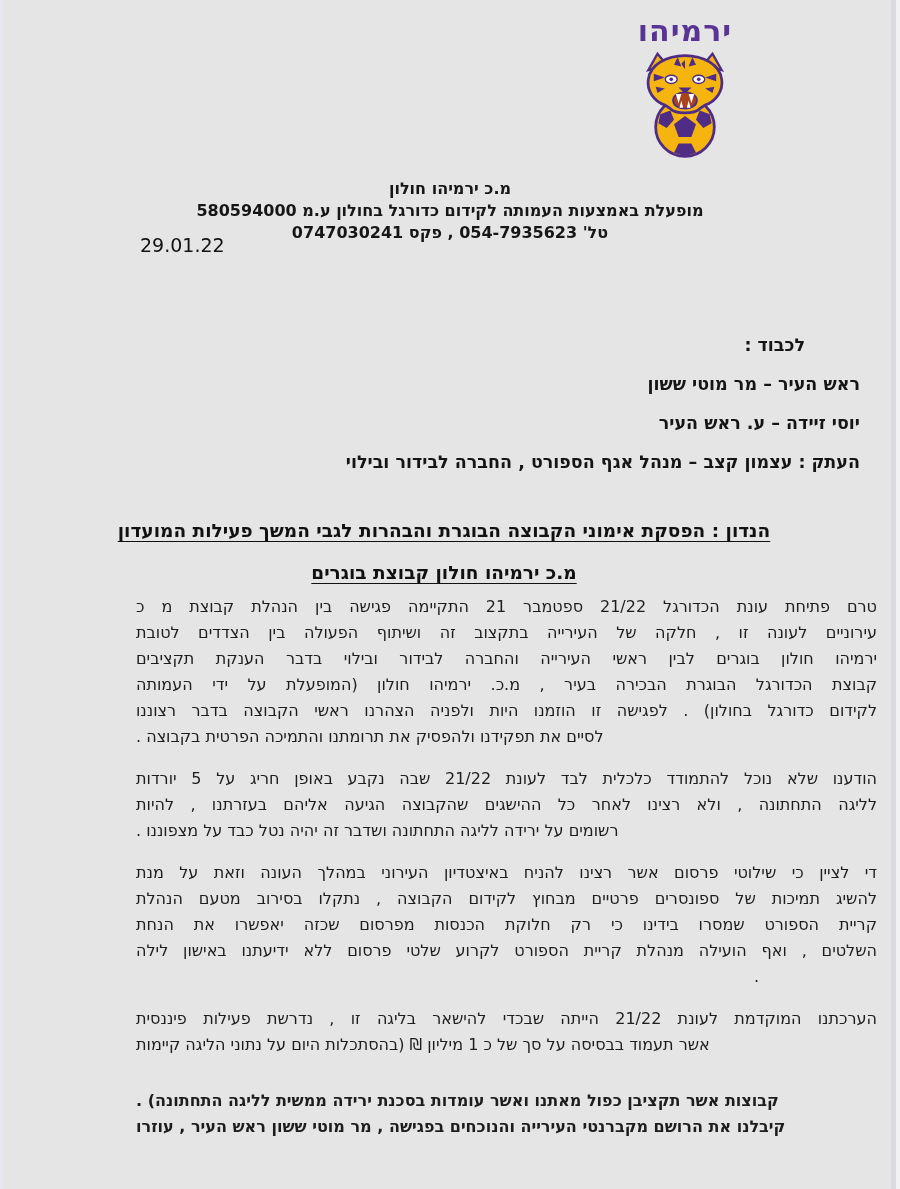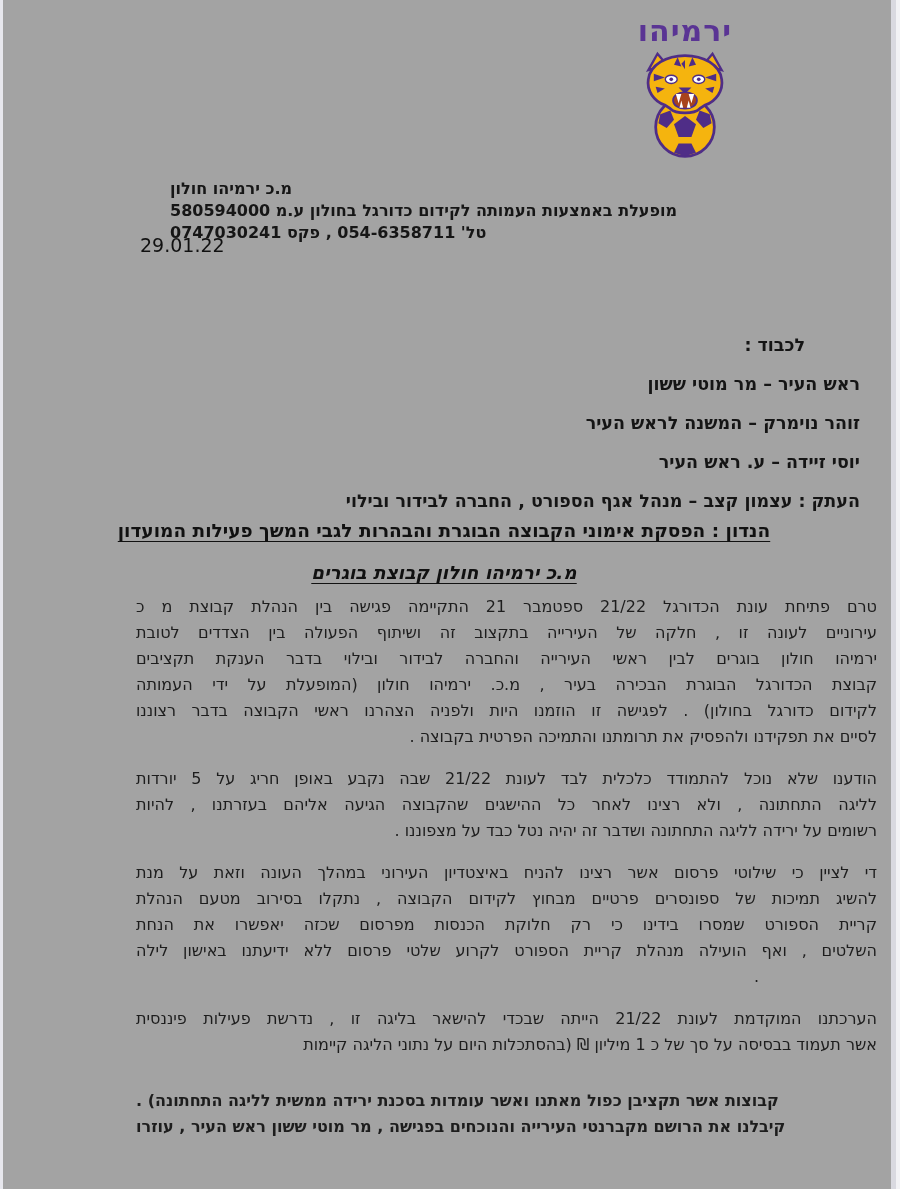--- a/index.html
+++ b/index.html
@@ -4,21 +4,21 @@
 <style>
   * { margin: 0; padding: 0; box-sizing: border-box; }
   html, body { background: #ffffff; }
   body { font-family: "DejaVu Sans", sans-serif; }
 
   .page {
     position: relative;
     width: 900px;
     height: 1189px;
     margin: 0 auto;
-    background: #a3a3a3;
+    background: #e5e5e5;
     direction: rtl;
     overflow: hidden;
     color: #1f1f1f;
   }
 
   
   .edge-left  { position: absolute; left: 0; top: 0; bottom: 0; width: 3px; background: #e7e7ed; }
   .edge-right { position: absolute; right: 4px; top: 0; bottom: 0; width: 5px; background: #d9d9e0; }
   .edge-right-outer { position: absolute; right: 0; top: 0; bottom: 0; width: 4px; background: #f2f2f5; }
 
@@ -38,21 +38,21 @@
     letter-spacing: 1px;
   }
   .logo-emblem { display: block; margin: 2px auto 0 auto; }
 
   
   .org-block {
     position: absolute;
     top: 178px;
     right: 170px;
     width: 560px;
-    text-align: left;
+    text-align: center;
     font-weight: 700;
     font-size: 16px;
     line-height: 22px;
     color: #161616;
   }
 
   .date-line {
     position: absolute;
     top: 234px;
     left: 140px;
@@ -83,37 +83,37 @@
     right: 34px;
     left: 22px;
     text-align: center;
     font-weight: 700;
     font-size: 18.5px;
     color: #111;
     text-decoration: underline;
     text-underline-offset: 4px;
   }
   .subject-1 { top: 520px; }
-  .subject-2 { top: 562px; font-style: italic; }
+  .subject-2 { top: 562px; }
 
   
   .letter-body {
     position: absolute;
     top: 594px;
     right: 23px;
     left: 112px;
     font-size: 16px;
     color: #1d1d1d;
     margin-left: 24px;
   }
   .para { margin-bottom: 16px; }
   .para-gap { margin-top: 30px; }
   .line { line-height: 26px; }
   .l-justify { text-align: justify; text-align-last: justify; }
-  .l-center  { text-align: right; }
+  .l-center  { text-align: left; }
   .l-right   { text-align: left; font-weight: bold; }
   .l-dot     { text-align: right; padding-left: 0; padding-right: 118px; }
 </style>
 </head>
 <body>
 
 <div class="page">
 
   <div class="edge-left"></div>
   <div class="edge-right-outer"></div>
@@ -152,29 +152,28 @@
         <polygon points="70,48 64,48 67,58" fill="#ffffff"></polygon>
         <polygon points="54,63 58,63 56,55" fill="#ffffff"></polygon>
         <polygon points="66,63 62,63 64,55" fill="#ffffff"></polygon>
       </g>
     </svg>
   </div>
 
   <div class="org-block">
     <div>מ.כ ירמיהו חולון</div>
     <div>מופעלת באמצעות העמותה לקידום כדורגל בחולון ע.מ 580594000</div>
-    <div>טל' 054-6358711 , פקס 0747030241</div>
+    <div>טל' 054-7935623 , פקס 0747030241</div>
   </div>
 
   <div class="date-line">29.01.22</div>
 
   <div class="addressee-block">
       <div class="addr-line addr-indent">לכבוד :</div>
       <div class="addr-line">ראש העיר – מר מוטי ששון</div>
-      <div class="addr-line">זוהר נוימרק – המשנה לראש העיר</div>
       <div class="addr-line">יוסי זיידה – ע. ראש העיר</div>
       <div class="addr-line">העתק : עצמון קצב – מנהל אגף הספורט , החברה לבידור ובילוי</div>
     </div>
 
   <div class="subject-line subject-1">הנדון : הפסקת אימוני הקבוצה הבוגרת והבהרות לגבי המשך פעילות המועדון</div>
   <div class="subject-line subject-2">מ.כ ירמיהו חולון קבוצת בוגרים</div>
 
   <div class="letter-body">
       <div class="para">
         <div class="line l-justify">טרם פתיחת עונת הכדורגל 21/22 ספטמבר 21 התקיימה פגישה בין הנהלת קבוצת מ כ</div>

